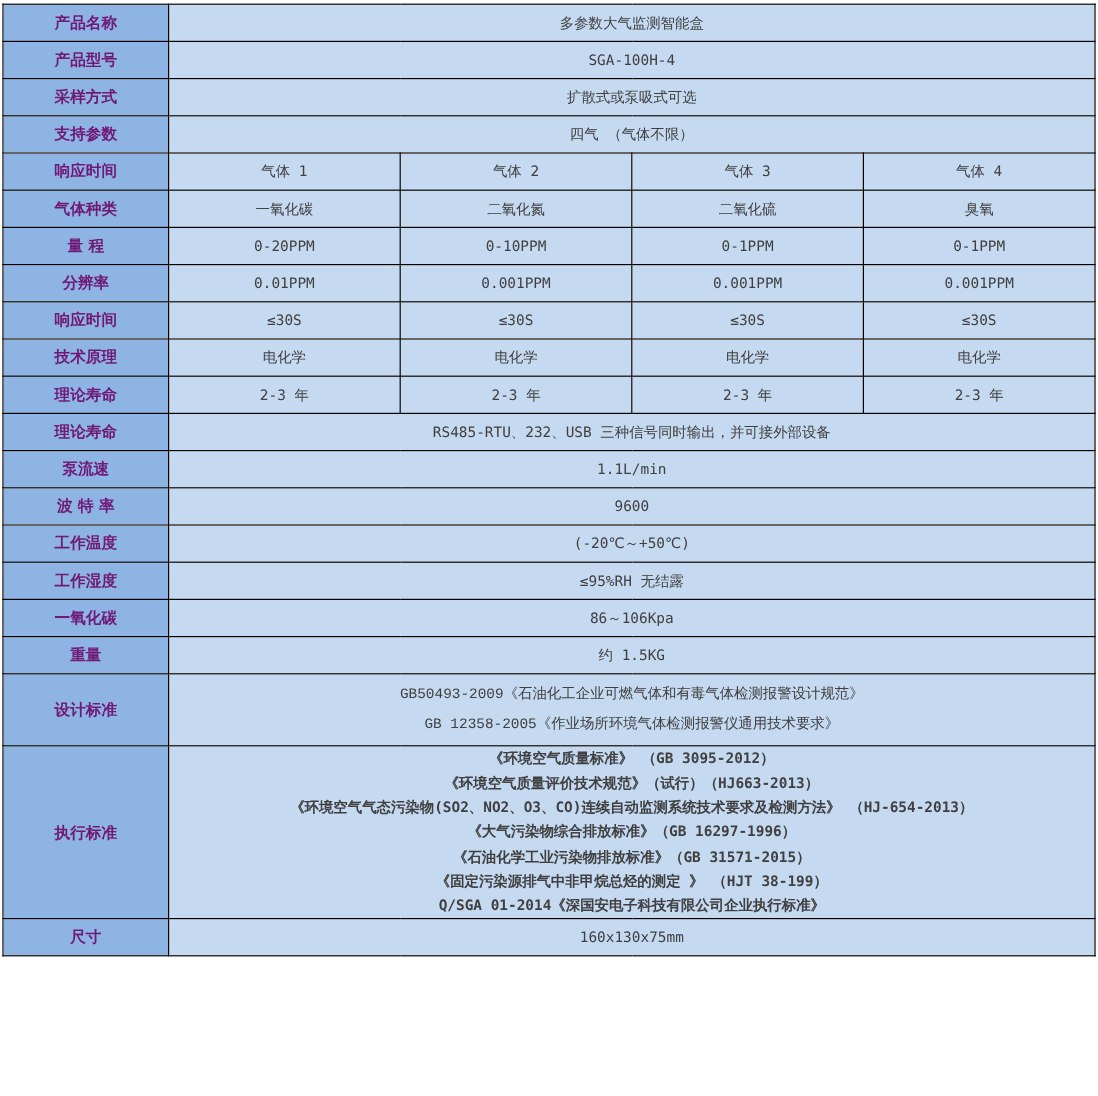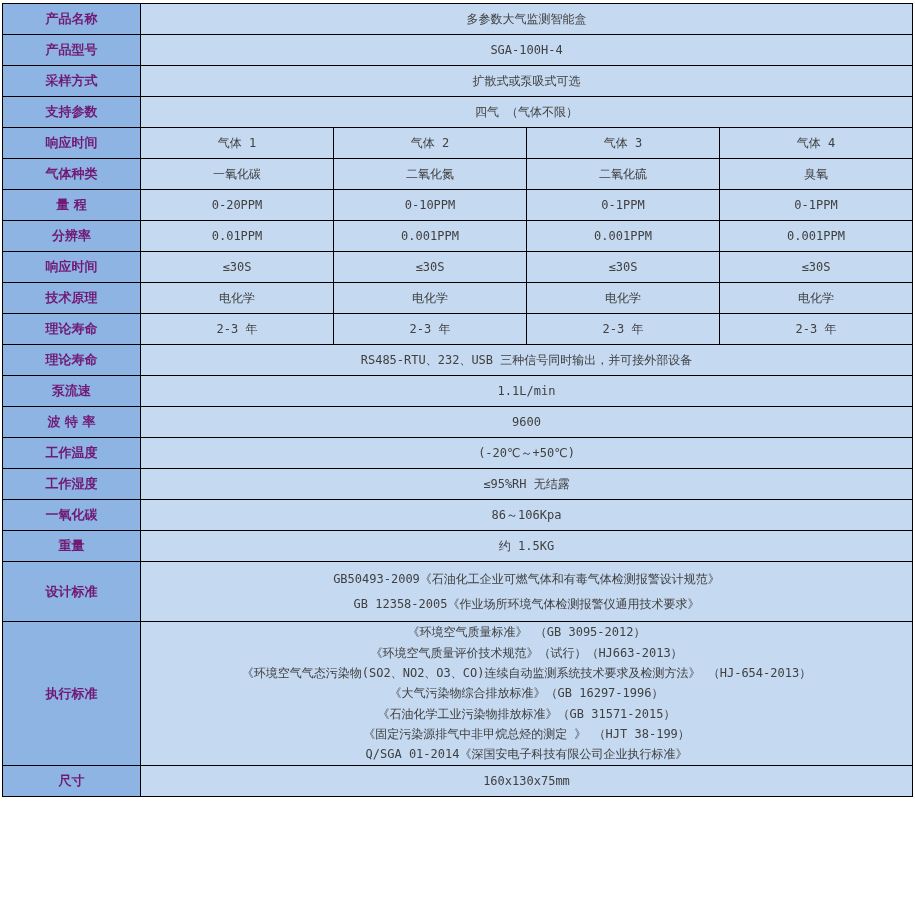--- a/index.html
+++ b/index.html
@@ -30,22 +30,22 @@
   }
   td.val {
     background: #C5D9F1;
     font-family: "DejaVu Sans Mono", "DejaVu Sans", monospace;
     font-size: 12px;
     color: #404040;
   }
   tr.r      { height: 31px; }
   tr.r-design { height: 60px; }
   tr.r-exec   { height: 144px; }
-  .lines div { line-height: 25px; }
-  .lines-exec div { line-height: 20.3px; }
+  .lines div { line-height: 25px; font-family: Liberation Mono, monospace; }
+  .lines-exec div { line-height: 20.3px; font-weight: bold; }
 </style>
 </head>
 <body>
 
 <table class="spec-table">
   <colgroup>
     <col style="width:138px">
     <col style="width:193px">
     <col style="width:193px">
     <col style="width:193px">

